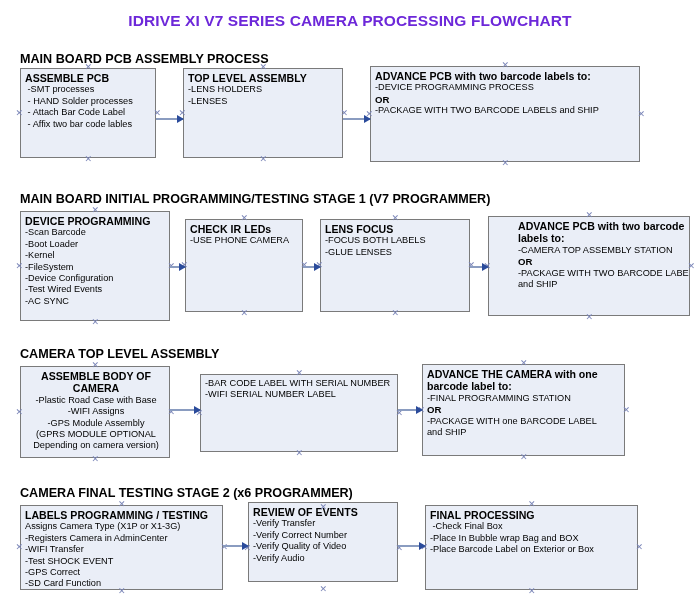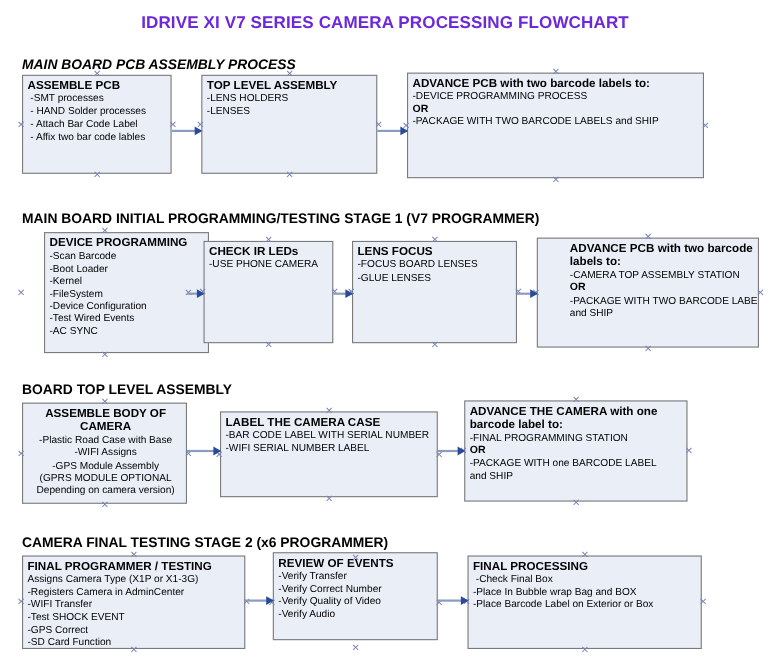--- a/index.html
+++ b/index.html
@@ -95,21 +95,21 @@
   .handle::before { content: "\2715"; }
 </style>
 </head>
 <body>
 
 <div id="page">
 
   <div class="doc-title">IDRIVE XI V7 SERIES CAMERA PROCESSING FLOWCHART</div>
 
   <div id="sections-root">
-      <div class="section-heading" style="left: 20px; top: 52px; font-style: italic;">MAIN BOARD PCB ASSEMBLY PROCESS</div>
+      <div class="section-heading" style="left: 20px; top: 52px;">MAIN BOARD PCB ASSEMBLY PROCESS</div>
       <div class="node" style="left: 20px; top: 68px; width: 136px; height: 90px;">
         <div class="node-title">ASSEMBLE PCB</div>
         <div class="node-line"> -SMT processes</div>
         <div class="node-line"> - HAND Solder processes</div>
         <div class="node-line"> - Attach Bar Code Label</div>
         <div class="node-line"> - Affix two bar code lables</div>
       </div>
       <div class="handle" style="left: 84.5px; top: 63.5px;"></div>
       <div class="handle" style="left: 84.5px; top: 155.5px;"></div>
       <div class="handle" style="left: 15.5px; top: 109.5px;"></div>
@@ -129,21 +129,21 @@
         <div class="node-line bold">OR</div>
         <div class="node-line">-PACKAGE WITH TWO BARCODE LABELS and SHIP</div>
       </div>
       <div class="handle" style="left: 501.5px; top: 61.5px;"></div>
       <div class="handle" style="left: 501.5px; top: 159.5px;"></div>
       <div class="handle" style="left: 365.5px; top: 110.5px;"></div>
       <div class="handle" style="left: 637.5px; top: 110.5px;"></div>
       <div class="connector" style="left: 156px; top: 118px; width: 27px;"></div>
       <div class="connector" style="left: 343px; top: 118px; width: 27px;"></div>
       <div class="section-heading" style="left: 20px; top: 192px;">MAIN BOARD INITIAL PROGRAMMING/TESTING STAGE 1 (V7 PROGRAMMER)</div>
-      <div class="node" style="left: 20px; top: 211px; width: 150px; height: 110px; margin-left: 20px;">
+      <div class="node" style="left: 20px; top: 211px; width: 150px; height: 110px;">
         <div class="node-title">DEVICE PROGRAMMING</div>
         <div class="node-line">-Scan Barcode</div>
         <div class="node-line">-Boot Loader</div>
         <div class="node-line">-Kernel</div>
         <div class="node-line">-FileSystem</div>
         <div class="node-line">-Device Configuration</div>
         <div class="node-line">-Test Wired Events</div>
         <div class="node-line">-AC SYNC</div>
       </div>
       <div class="handle" style="left: 91.5px; top: 206.5px;"></div>
@@ -153,21 +153,21 @@
       <div class="node" style="left: 185px; top: 219px; width: 118px; height: 93px;">
         <div class="node-title">CHECK IR LEDs</div>
         <div class="node-line">-USE PHONE CAMERA</div>
       </div>
       <div class="handle" style="left: 240.5px; top: 214.5px;"></div>
       <div class="handle" style="left: 240.5px; top: 309.5px;"></div>
       <div class="handle" style="left: 180.5px; top: 262px;"></div>
       <div class="handle" style="left: 300.5px; top: 262px;"></div>
       <div class="node" style="left: 320px; top: 219px; width: 150px; height: 93px;">
         <div class="node-title">LENS FOCUS</div>
-        <div class="node-line">-FOCUS BOARD LENSES</div>
+        <div class="node-line">-FOCUS BOTH LABELS</div>
         <div class="node-line">-GLUE LENSES</div>
       </div>
       <div class="handle" style="left: 391.5px; top: 214.5px;"></div>
       <div class="handle" style="left: 391.5px; top: 309.5px;"></div>
       <div class="handle" style="left: 315.5px; top: 262px;"></div>
       <div class="handle" style="left: 467.5px; top: 262px;"></div>
       <div class="node" style="left: 488px; top: 216px; width: 202px; height: 100px; padding-left: 29px;">
         <div class="node-title">ADVANCE PCB with two barcode
 labels to:</div>
         <div class="node-line">-CAMERA TOP ASSEMBLY STATION</div>
@@ -175,36 +175,35 @@
         <div class="node-line">-PACKAGE WITH TWO BARCODE LABELS</div>
         <div class="node-line">and SHIP</div>
       </div>
       <div class="handle" style="left: 585.5px; top: 211.5px;"></div>
       <div class="handle" style="left: 585.5px; top: 313.5px;"></div>
       <div class="handle" style="left: 483.5px; top: 262.5px;"></div>
       <div class="handle" style="left: 687.5px; top: 262.5px;"></div>
       <div class="connector" style="left: 170px; top: 266px; width: 15px;"></div>
       <div class="connector" style="left: 303px; top: 266px; width: 17px;"></div>
       <div class="connector" style="left: 470px; top: 266px; width: 18px;"></div>
-      <div class="section-heading" style="left: 20px; top: 347px;">BOARD TOP LEVEL ASSEMBLY</div>
+      <div class="section-heading" style="left: 20px; top: 347px;">CAMERA TOP LEVEL ASSEMBLY</div>
       <div class="node" style="left: 20px; top: 366px; width: 150px; height: 92px; text-align: center;">
         <div class="node-title">ASSEMBLE BODY OF
 CAMERA</div>
         <div class="node-line">-Plastic Road Case with Base</div>
         <div class="node-line">-WIFI Assigns</div>
         <div class="node-line">-GPS Module Assembly</div>
         <div class="node-line">(GPRS MODULE OPTIONAL</div>
         <div class="node-line">Depending on camera version)</div>
       </div>
       <div class="handle" style="left: 91.5px; top: 361.5px;"></div>
       <div class="handle" style="left: 91.5px; top: 455.5px;"></div>
       <div class="handle" style="left: 15.5px; top: 408.5px;"></div>
       <div class="handle" style="left: 167.5px; top: 408.5px;"></div>
       <div class="node" style="left: 200px; top: 374px; width: 198px; height: 78px;">
-        <div class="node-title">LABEL THE CAMERA CASE</div>
         <div class="node-line">-BAR CODE LABEL WITH SERIAL NUMBER</div>
         <div class="node-line">-WIFI SERIAL NUMBER LABEL</div>
       </div>
       <div class="handle" style="left: 295.5px; top: 369.5px;"></div>
       <div class="handle" style="left: 295.5px; top: 449.5px;"></div>
       <div class="handle" style="left: 195.5px; top: 409.5px;"></div>
       <div class="handle" style="left: 395.5px; top: 409.5px;"></div>
       <div class="node" style="left: 422px; top: 364px; width: 203px; height: 92px;">
         <div class="node-title">ADVANCE THE CAMERA with one
 barcode label to:</div>
@@ -214,21 +213,21 @@
         <div class="node-line">and SHIP</div>
       </div>
       <div class="handle" style="left: 520px; top: 359.5px;"></div>
       <div class="handle" style="left: 520px; top: 453.5px;"></div>
       <div class="handle" style="left: 417.5px; top: 406.5px;"></div>
       <div class="handle" style="left: 622.5px; top: 406.5px;"></div>
       <div class="connector" style="left: 170px; top: 409px; width: 30px;"></div>
       <div class="connector" style="left: 398px; top: 409px; width: 24px;"></div>
       <div class="section-heading" style="left: 20px; top: 486px;">CAMERA FINAL TESTING STAGE 2 (x6 PROGRAMMER)</div>
       <div class="node" style="left: 20px; top: 505px; width: 203px; height: 85px;">
-        <div class="node-title">FINAL PROGRAMMER / TESTING</div>
+        <div class="node-title">LABELS PROGRAMMING / TESTING</div>
         <div class="node-line">Assigns Camera Type (X1P or X1-3G)</div>
         <div class="node-line">-Registers Camera in AdminCenter</div>
         <div class="node-line">-WIFI Transfer</div>
         <div class="node-line">-Test SHOCK EVENT</div>
         <div class="node-line">-GPS Correct</div>
         <div class="node-line">-SD Card Function</div>
       </div>
       <div class="handle" style="left: 118px; top: 500.5px;"></div>
       <div class="handle" style="left: 118px; top: 587.5px;"></div>
       <div class="handle" style="left: 15.5px; top: 544px;"></div>

